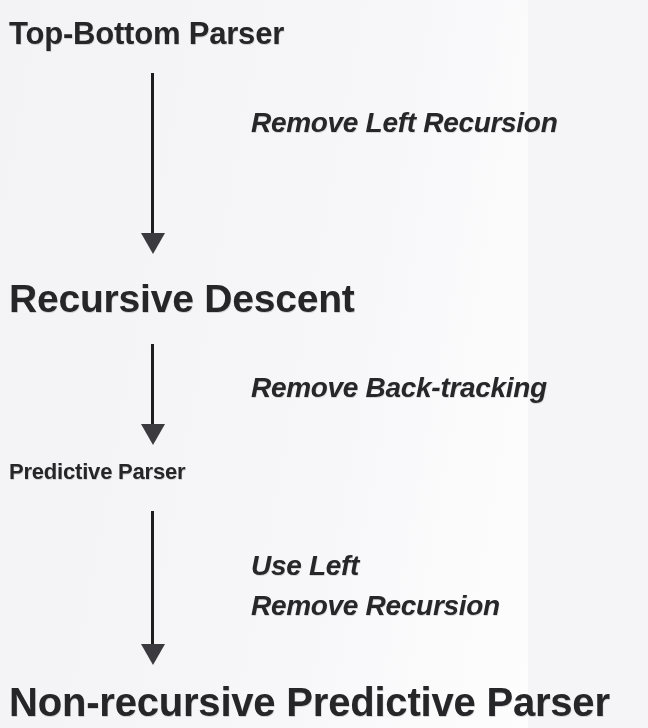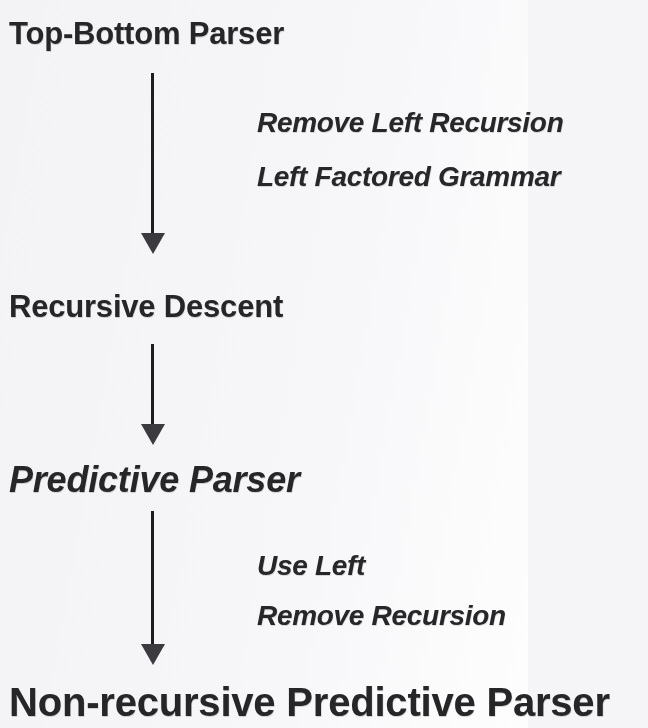--- a/index.html
+++ b/index.html
@@ -33,43 +33,43 @@
   .stage-label {
     position: absolute;
     left: 9px;
     color: #262629;
     font-weight: bold;
     letter-spacing: -0.2px;
     white-space: nowrap;
     text-shadow: 0.5px 0.5px 0 rgba(120,120,126,0.30);
   }
   #stage-top-bottom-parser   { top: 16px;  font-size: 31px; }
-  #stage-recursive-descent   { top: 289px; font-size: 31px; }
-  #stage-predictive-parser   { top: 459px; font-size: 36px; font-style: italic; }
+  #stage-recursive-descent   { top: 277px; font-size: 39px; }
+  #stage-predictive-parser   { top: 459px; font-size: 22px; }
   #stage-non-recursive       { top: 680px; font-size: 40px; }
 
   
   .transition-group {
     position: absolute;
-    left: 257px;
+    left: 251px;
   }
   .transition-line {
     color: #27272a;
     font-style: italic;
     font-weight: bold;
     font-size: 28px;
     letter-spacing: -0.3px;
     white-space: nowrap;
     text-shadow: 0.5px 0.5px 0 rgba(125,125,131,0.28);
   }
   #transition-group-1 { top: 107px; }
   #transition-group-1 .transition-line + .transition-line { margin-top: 22px; }
   #transition-group-2 { top: 372px; }
   #transition-group-3 { top: 550px; }
-  #transition-group-3 .transition-line + .transition-line { margin-top: 18px; }
+  #transition-group-3 .transition-line + .transition-line { margin-top: 8px; }
 
   
   .flow-arrow {
     position: absolute;
     left: 141px;
     width: 24px;
   }
   .flow-arrow .arrow-shaft {
     position: absolute;
     left: 10px;
@@ -106,30 +106,32 @@
 
   <div class="stage-label" id="stage-top-bottom-parser">Top-Bottom Parser</div>
 
   <div class="flow-arrow" id="flow-arrow-1">
     <div class="arrow-shaft"></div>
     <div class="arrow-head"></div>
   </div>
 
   <div class="transition-group" id="transition-group-1">
     <div class="transition-line">Remove Left Recursion</div>
-    <div class="transition-line">Left Factored Grammar</div>
   </div>
 
   <div class="stage-label" id="stage-recursive-descent">Recursive Descent</div>
 
   <div class="flow-arrow" id="flow-arrow-2">
     <div class="arrow-shaft"></div>
     <div class="arrow-head"></div>
   </div>
 
+  <div class="transition-group" id="transition-group-2">
+    <div class="transition-line">Remove Back-tracking</div>
+  </div>
 
   <div class="stage-label" id="stage-predictive-parser">Predictive Parser</div>
 
   <div class="flow-arrow" id="flow-arrow-3">
     <div class="arrow-shaft"></div>
     <div class="arrow-head"></div>
   </div>
 
   <div class="transition-group" id="transition-group-3">
     <div class="transition-line">Use Left</div>

